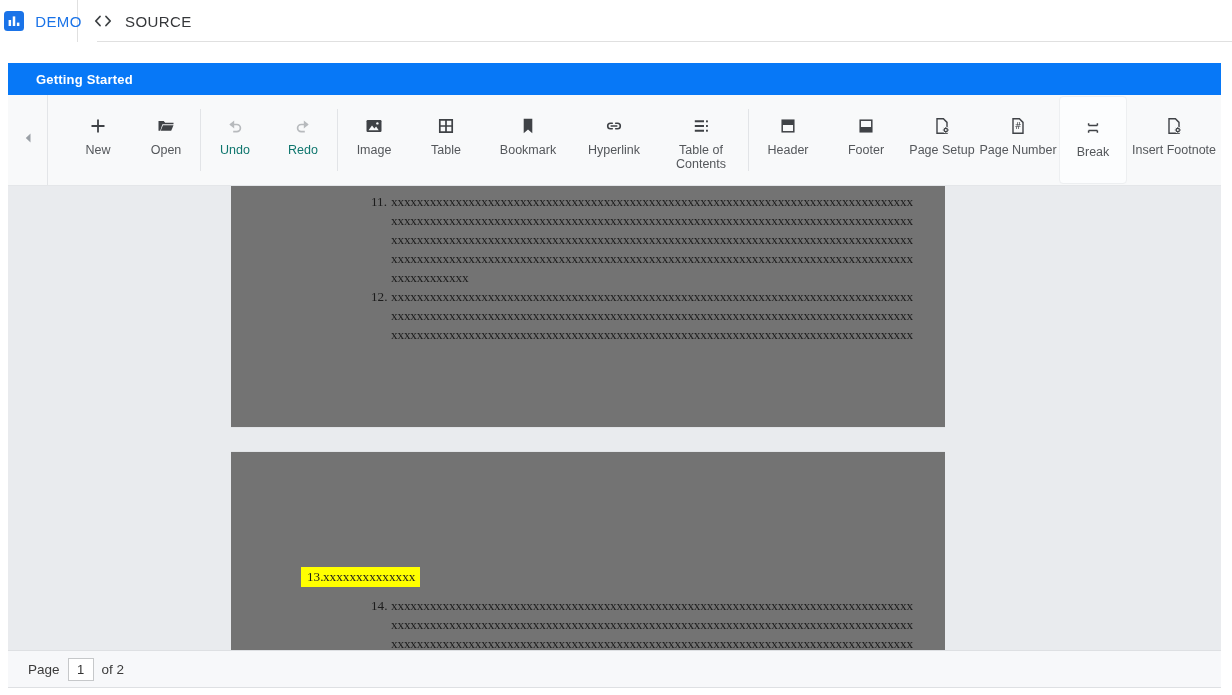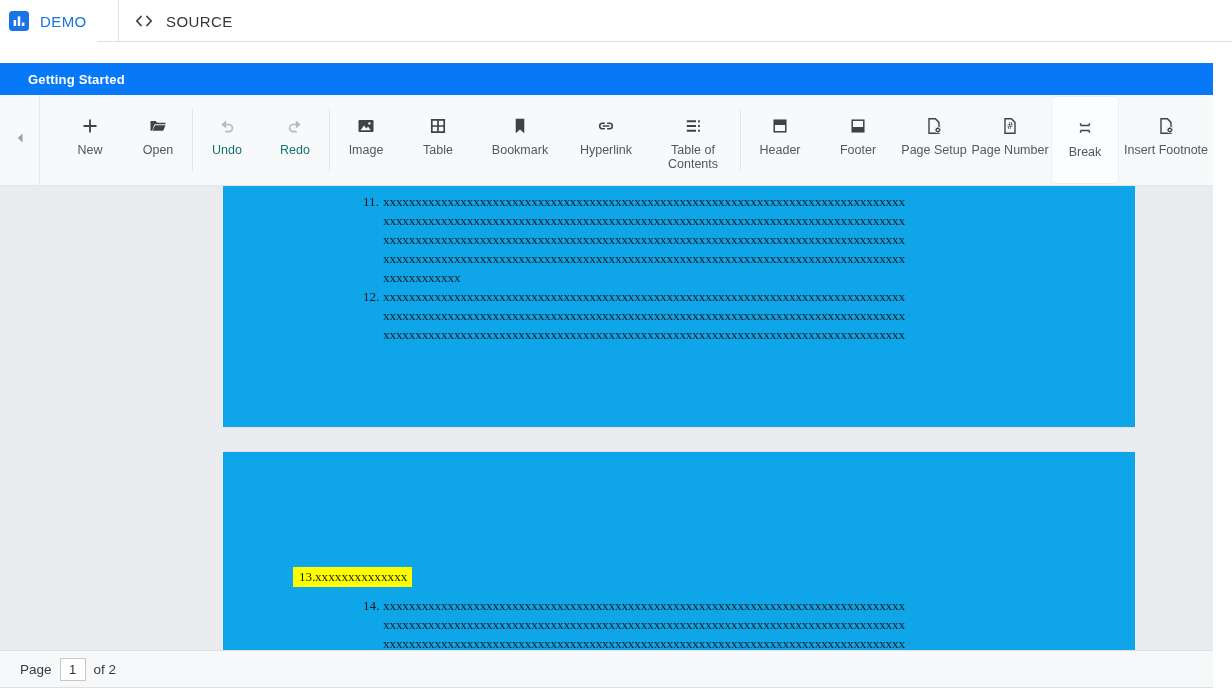--- a/index.html
+++ b/index.html
@@ -4,49 +4,49 @@
 <style>
   * { margin:0; padding:0; box-sizing:border-box; }
   body { background:#fff; }
   .app { width:1232px; height:695px; position:relative; overflow:hidden; background:#fff;
          font-family:"Liberation Sans", sans-serif; }
 
   
   .topbar { height:42px; display:flex; align-items:stretch; position:relative; background:#fff; }
   .topbar::after { content:""; position:absolute; left:97px; right:0; bottom:0; height:1px; background:#e0e0e0; }
   .tab { display:flex; align-items:center; cursor:pointer; }
-  .tab-demo { width:119px; padding-left:9px; border-right:1px solid #e0e0e0; }
+  .tab-demo { width:78px; padding-left:9px; border-right:1px solid #e0e0e0;justify-content:center; }
   .tab-demo .tab-label { color:#1a73e8; font-size:15px; font-weight:500; letter-spacing:.4px; margin-left:11px; }
   .tab-source { padding-left:14px; }
   .tab-source .tab-label { color:#35373a; font-size:15px; font-weight:500; letter-spacing:.4px; margin-left:11px; }
   .tab-icon { display:inline-flex; }
 
   
-  .demo-wrap { position:absolute; left:0; top:63px; width:1213px; }
+  .demo-wrap { position:absolute; left:8px; top:63px; width:1213px; }
 
   .banner { height:32px; display:flex; align-items:center; padding-left:28px; }
   .banner span { color:#fff; font-size:13px; font-weight:700; letter-spacing:.2px; }
 
   
   .toolbar { height:91px; background:#f8f9fa; border-bottom:1px solid #e4e6e9; display:flex; }
   .nav-cell { width:40px; flex:none; display:flex; align-items:center; justify-content:center;
               border-right:1px solid #e3e5e8; background:#f8f9fa; }
   .tb-items { display:flex; align-items:stretch; padding-left:16px; flex:1; }
   .tb-btn { display:flex; flex-direction:column; align-items:center; padding-top:22px;
             color:#54575b; cursor:pointer; }
   .tb-icon { height:18px; color:#3f4246; display:flex; align-items:center; justify-content:center; }
   .tb-label { margin-top:9px; font-size:12.5px; line-height:13.5px; text-align:center; }
   .tb-btn.disabled { color:#0f766e; }
   .tb-btn.disabled .tb-icon { color:#b7babd; }
   .tb-sep { width:1px; background:#e2e4e7; margin:14px 0; }
   .tb-box { border:1px solid #edeff1; background:#fcfdfe; border-radius:4px; margin:1px 2px; display:flex; }
 
   
   .viewer { position:relative; height:464px; background:#e9ebee; overflow:hidden; }
-  .page { position:absolute; left:223px; width:912px; background:#0ea5e9; }
+  .page { position:absolute; left:223px; width:714px; background:#737373; }
   .page1 { top:0; height:242px; border-bottom:1px solid #e2e4e7; }
   .page2 { top:265px; height:400px; border-top:1px solid #e2e4e7; }
 
   .doc-text { font-family:"Liberation Serif", serif; font-size:13.2px; line-height:19px; color:#1c1c1c; }
   .p1-content { padding-top:6px; }
   .p2-content { padding-top:115px; }
   .li { display:flex; padding-left:140px; }
   .li-13 { padding-left:70px; margin-bottom:0; }
   .li-14 { margin-top:9px; }
   .num { width:20px; flex:none; }

